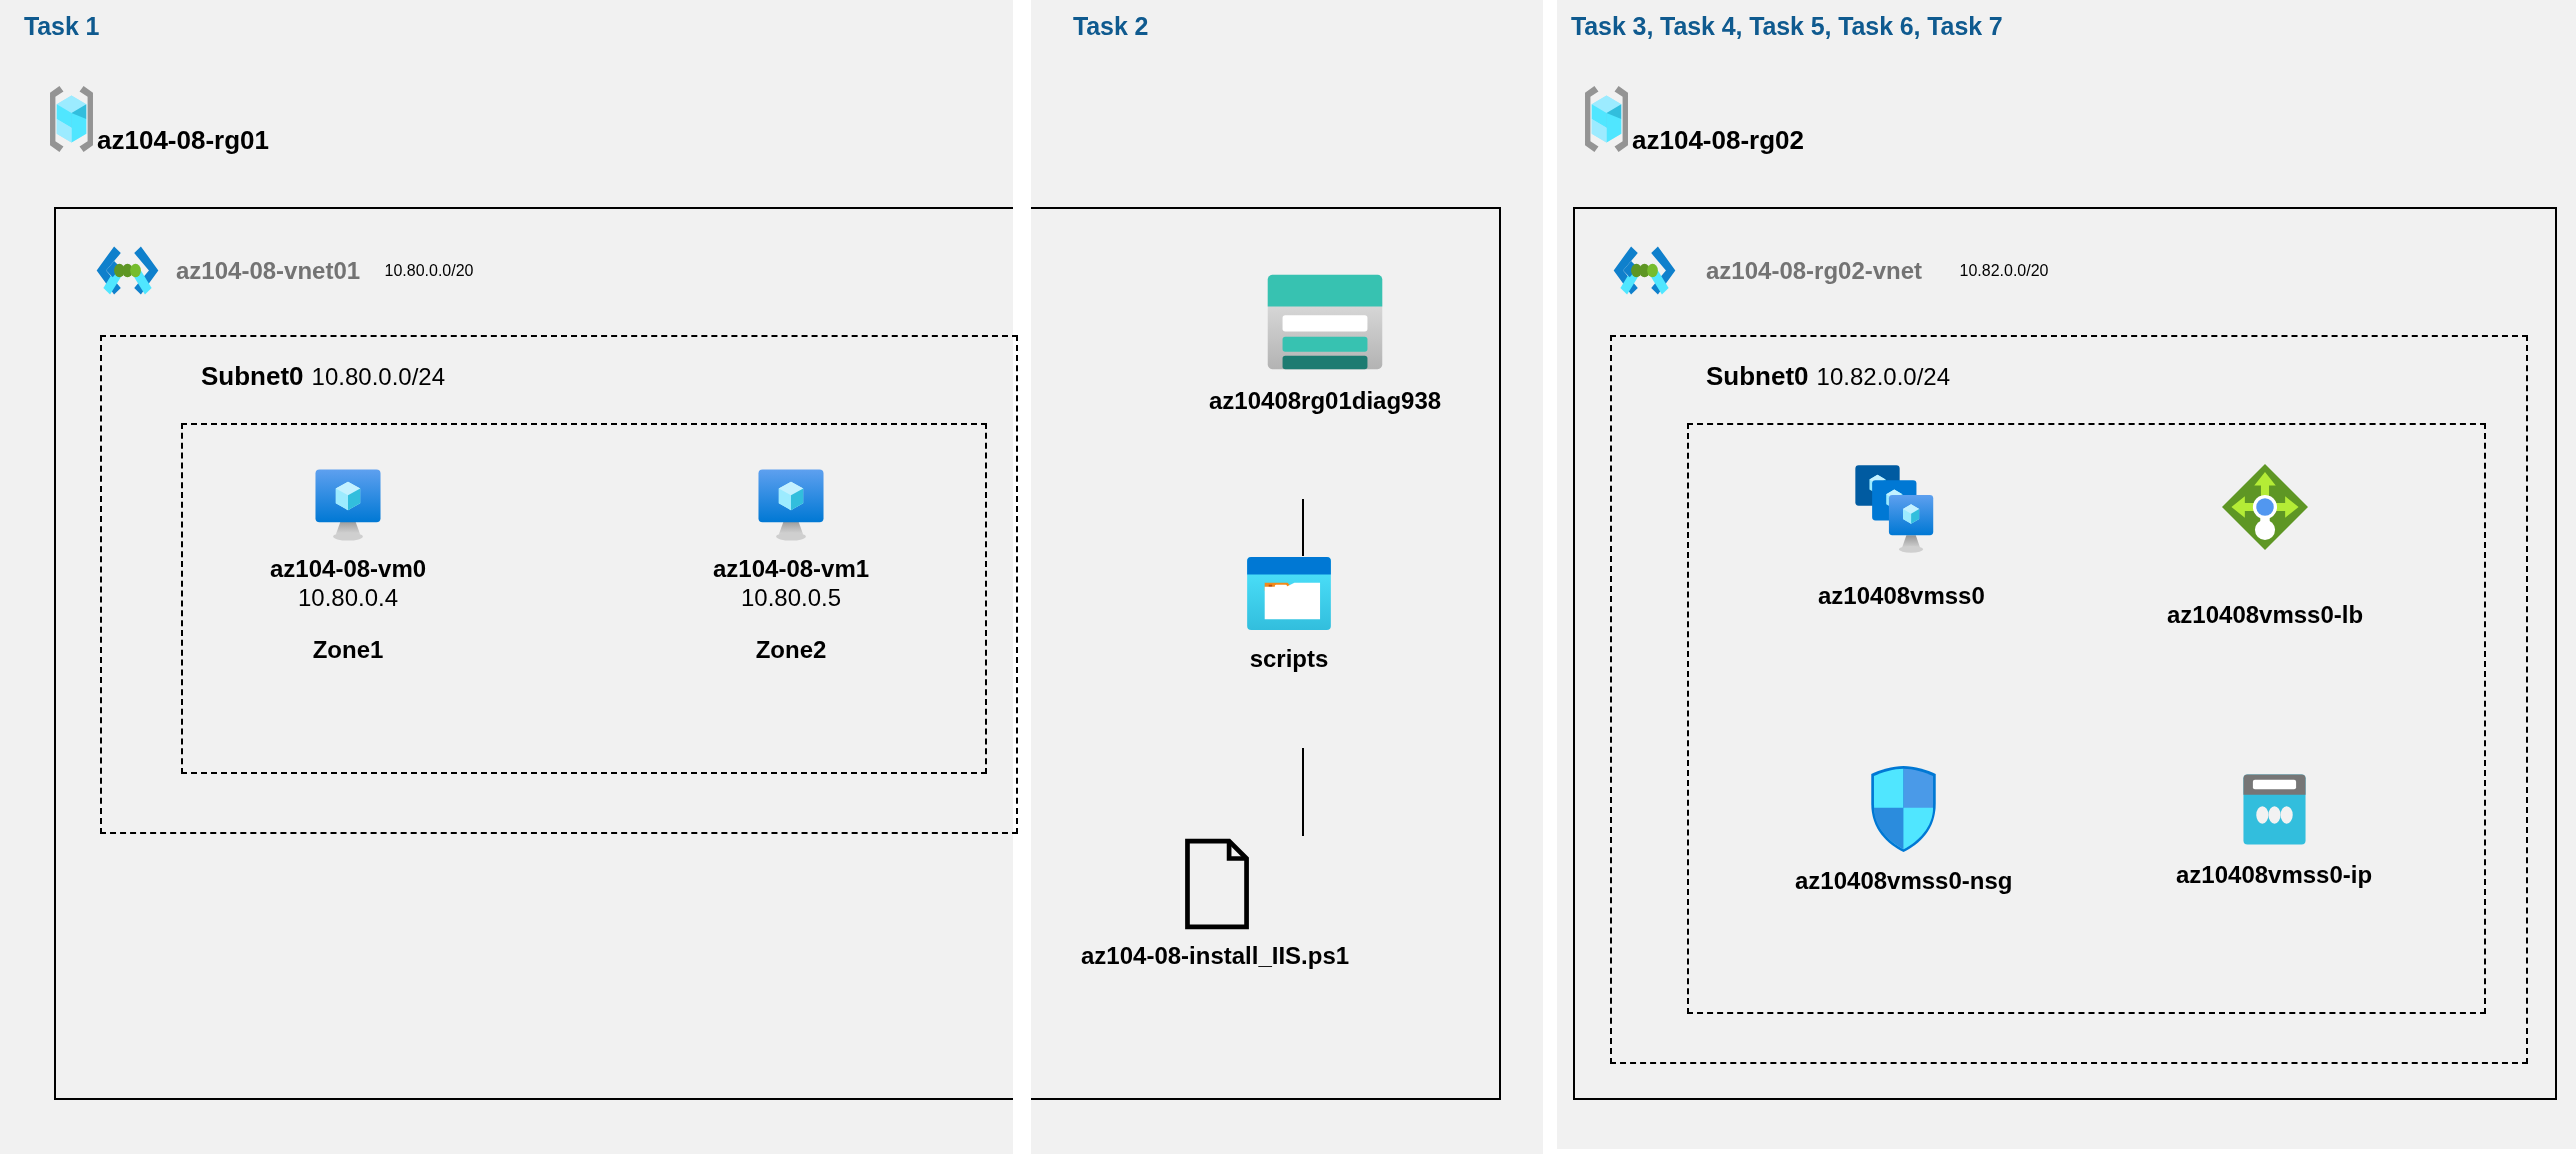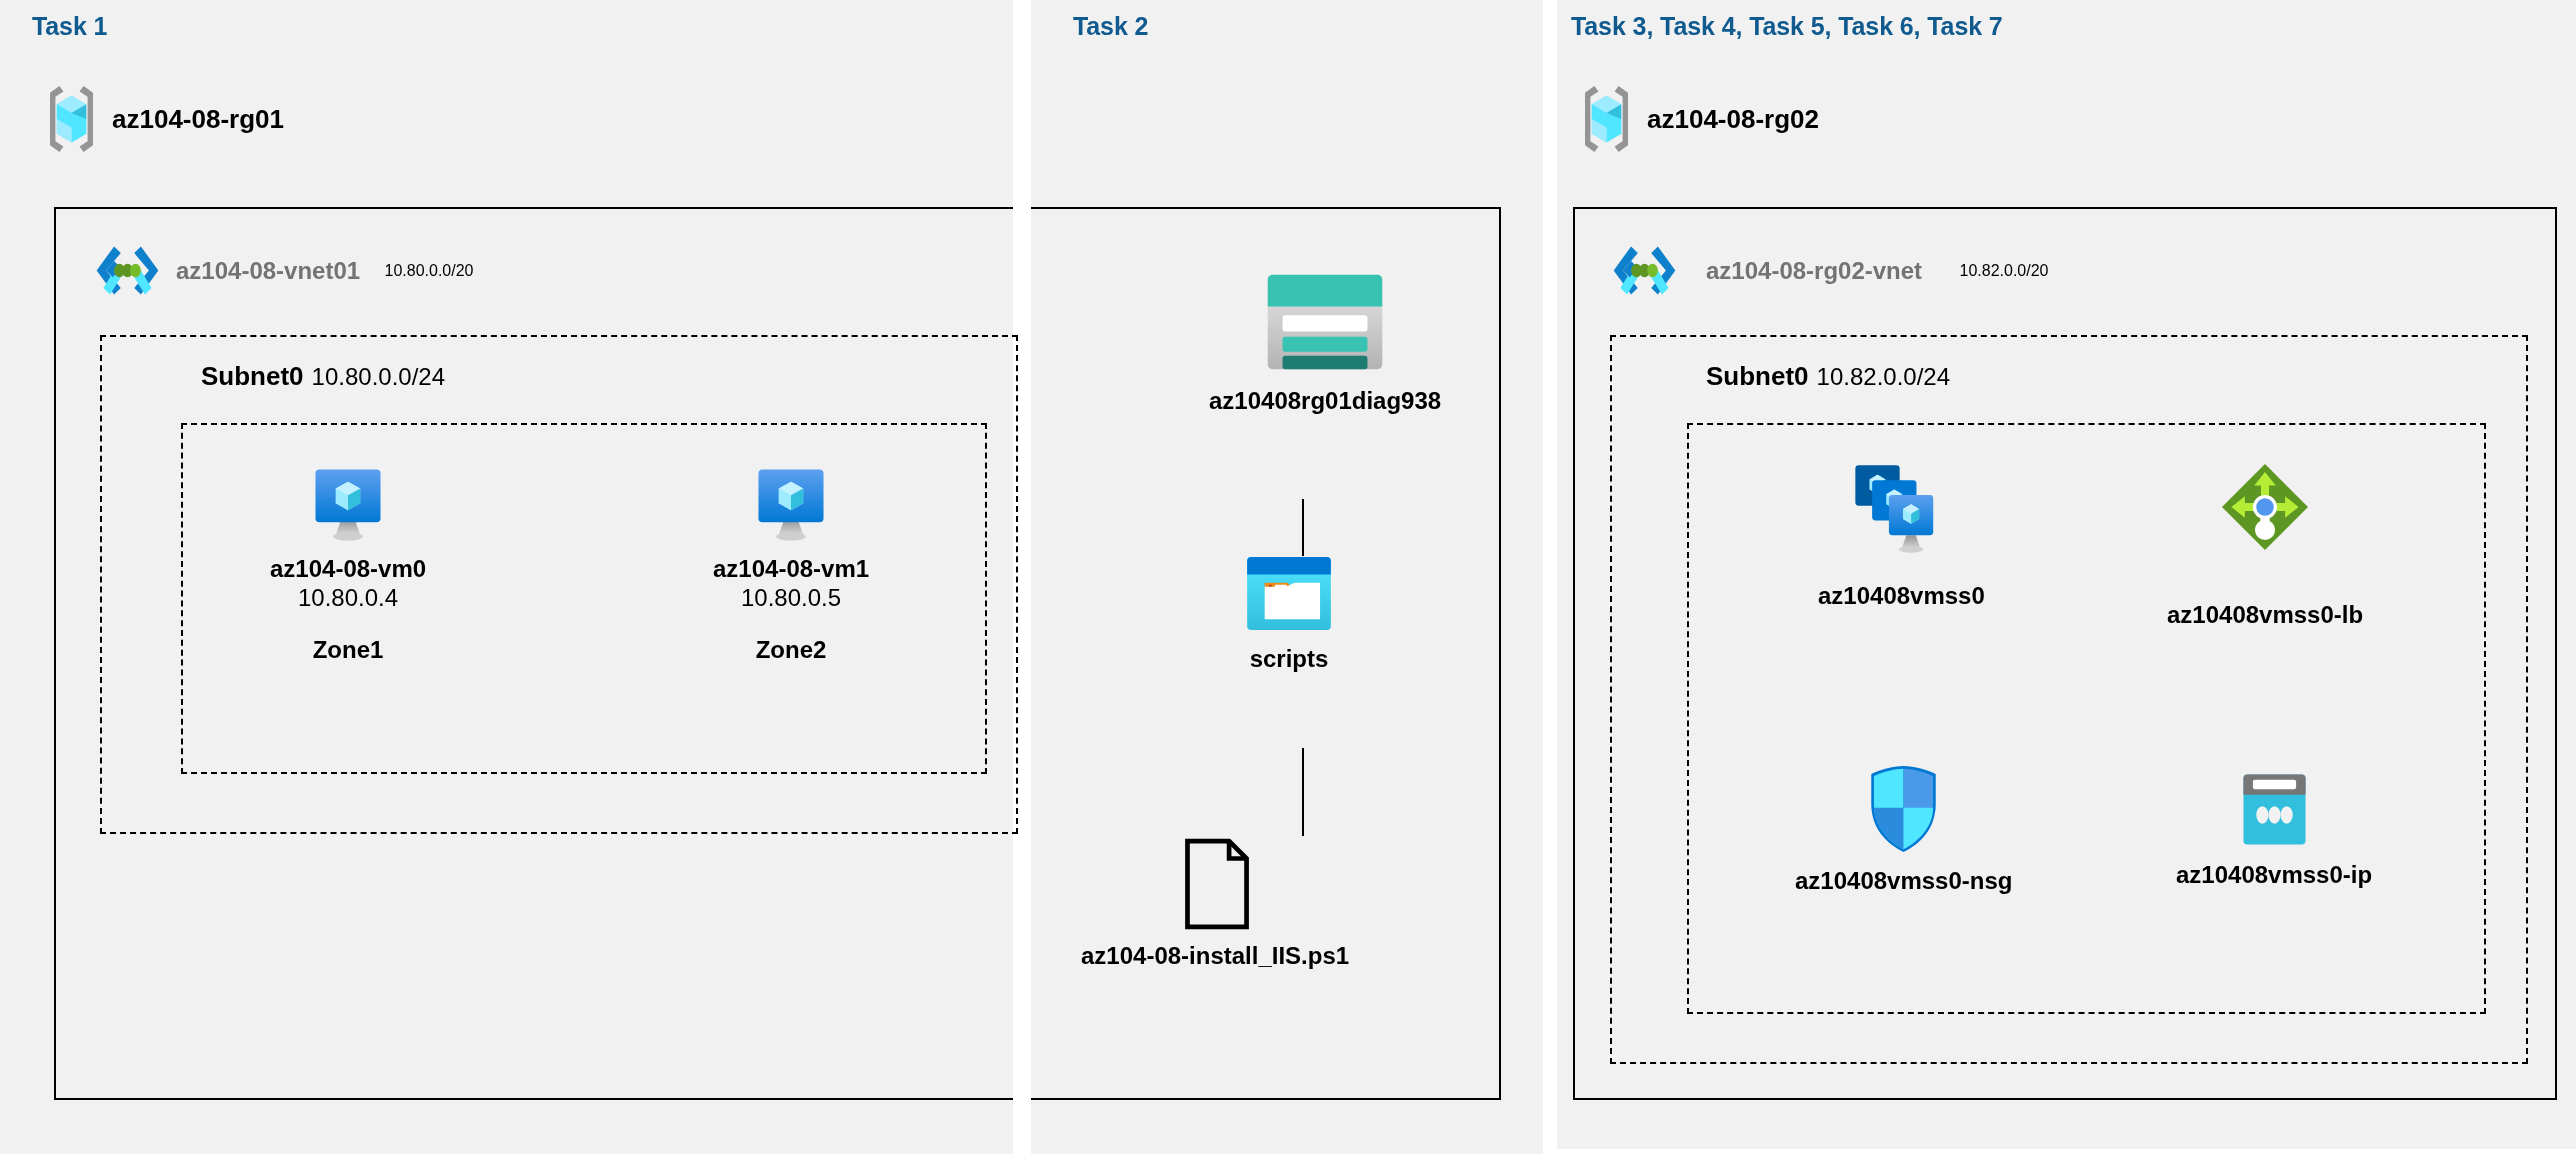--- a/index.html
+++ b/index.html
@@ -23,30 +23,29 @@
   #panel-task37 { left: 1557px; top: 0px; width: 1019px; height: 1149px; }
 
   .task-label {
     position: absolute;
     color: #0f5a8f;
     font-weight: bold;
     font-size: 25px;
     letter-spacing: -0.1px;
     white-space: nowrap;
   }
-  #task1-label  { left: 32px;   top: 12px; }
+  #task1-label  { left: 24px;   top: 12px; }
   #task2-label  { left: 1073px; top: 12px; }
   #task37-label { left: 1571px; top: 12px; }
 
   
   .rg-row {
     position: absolute;
     display: flex;
-    align-items: center;
-    gap: 15px;
+    align-items: flex-end;
   }
   #rg01-row { left: 46px;   top: 82px; }
   #rg02-row { left: 1581px; top: 82px; }
   .rg-name {
     font-weight: bold;
     font-size: 26px;
     color: #000;
     white-space: nowrap;
   }
 

